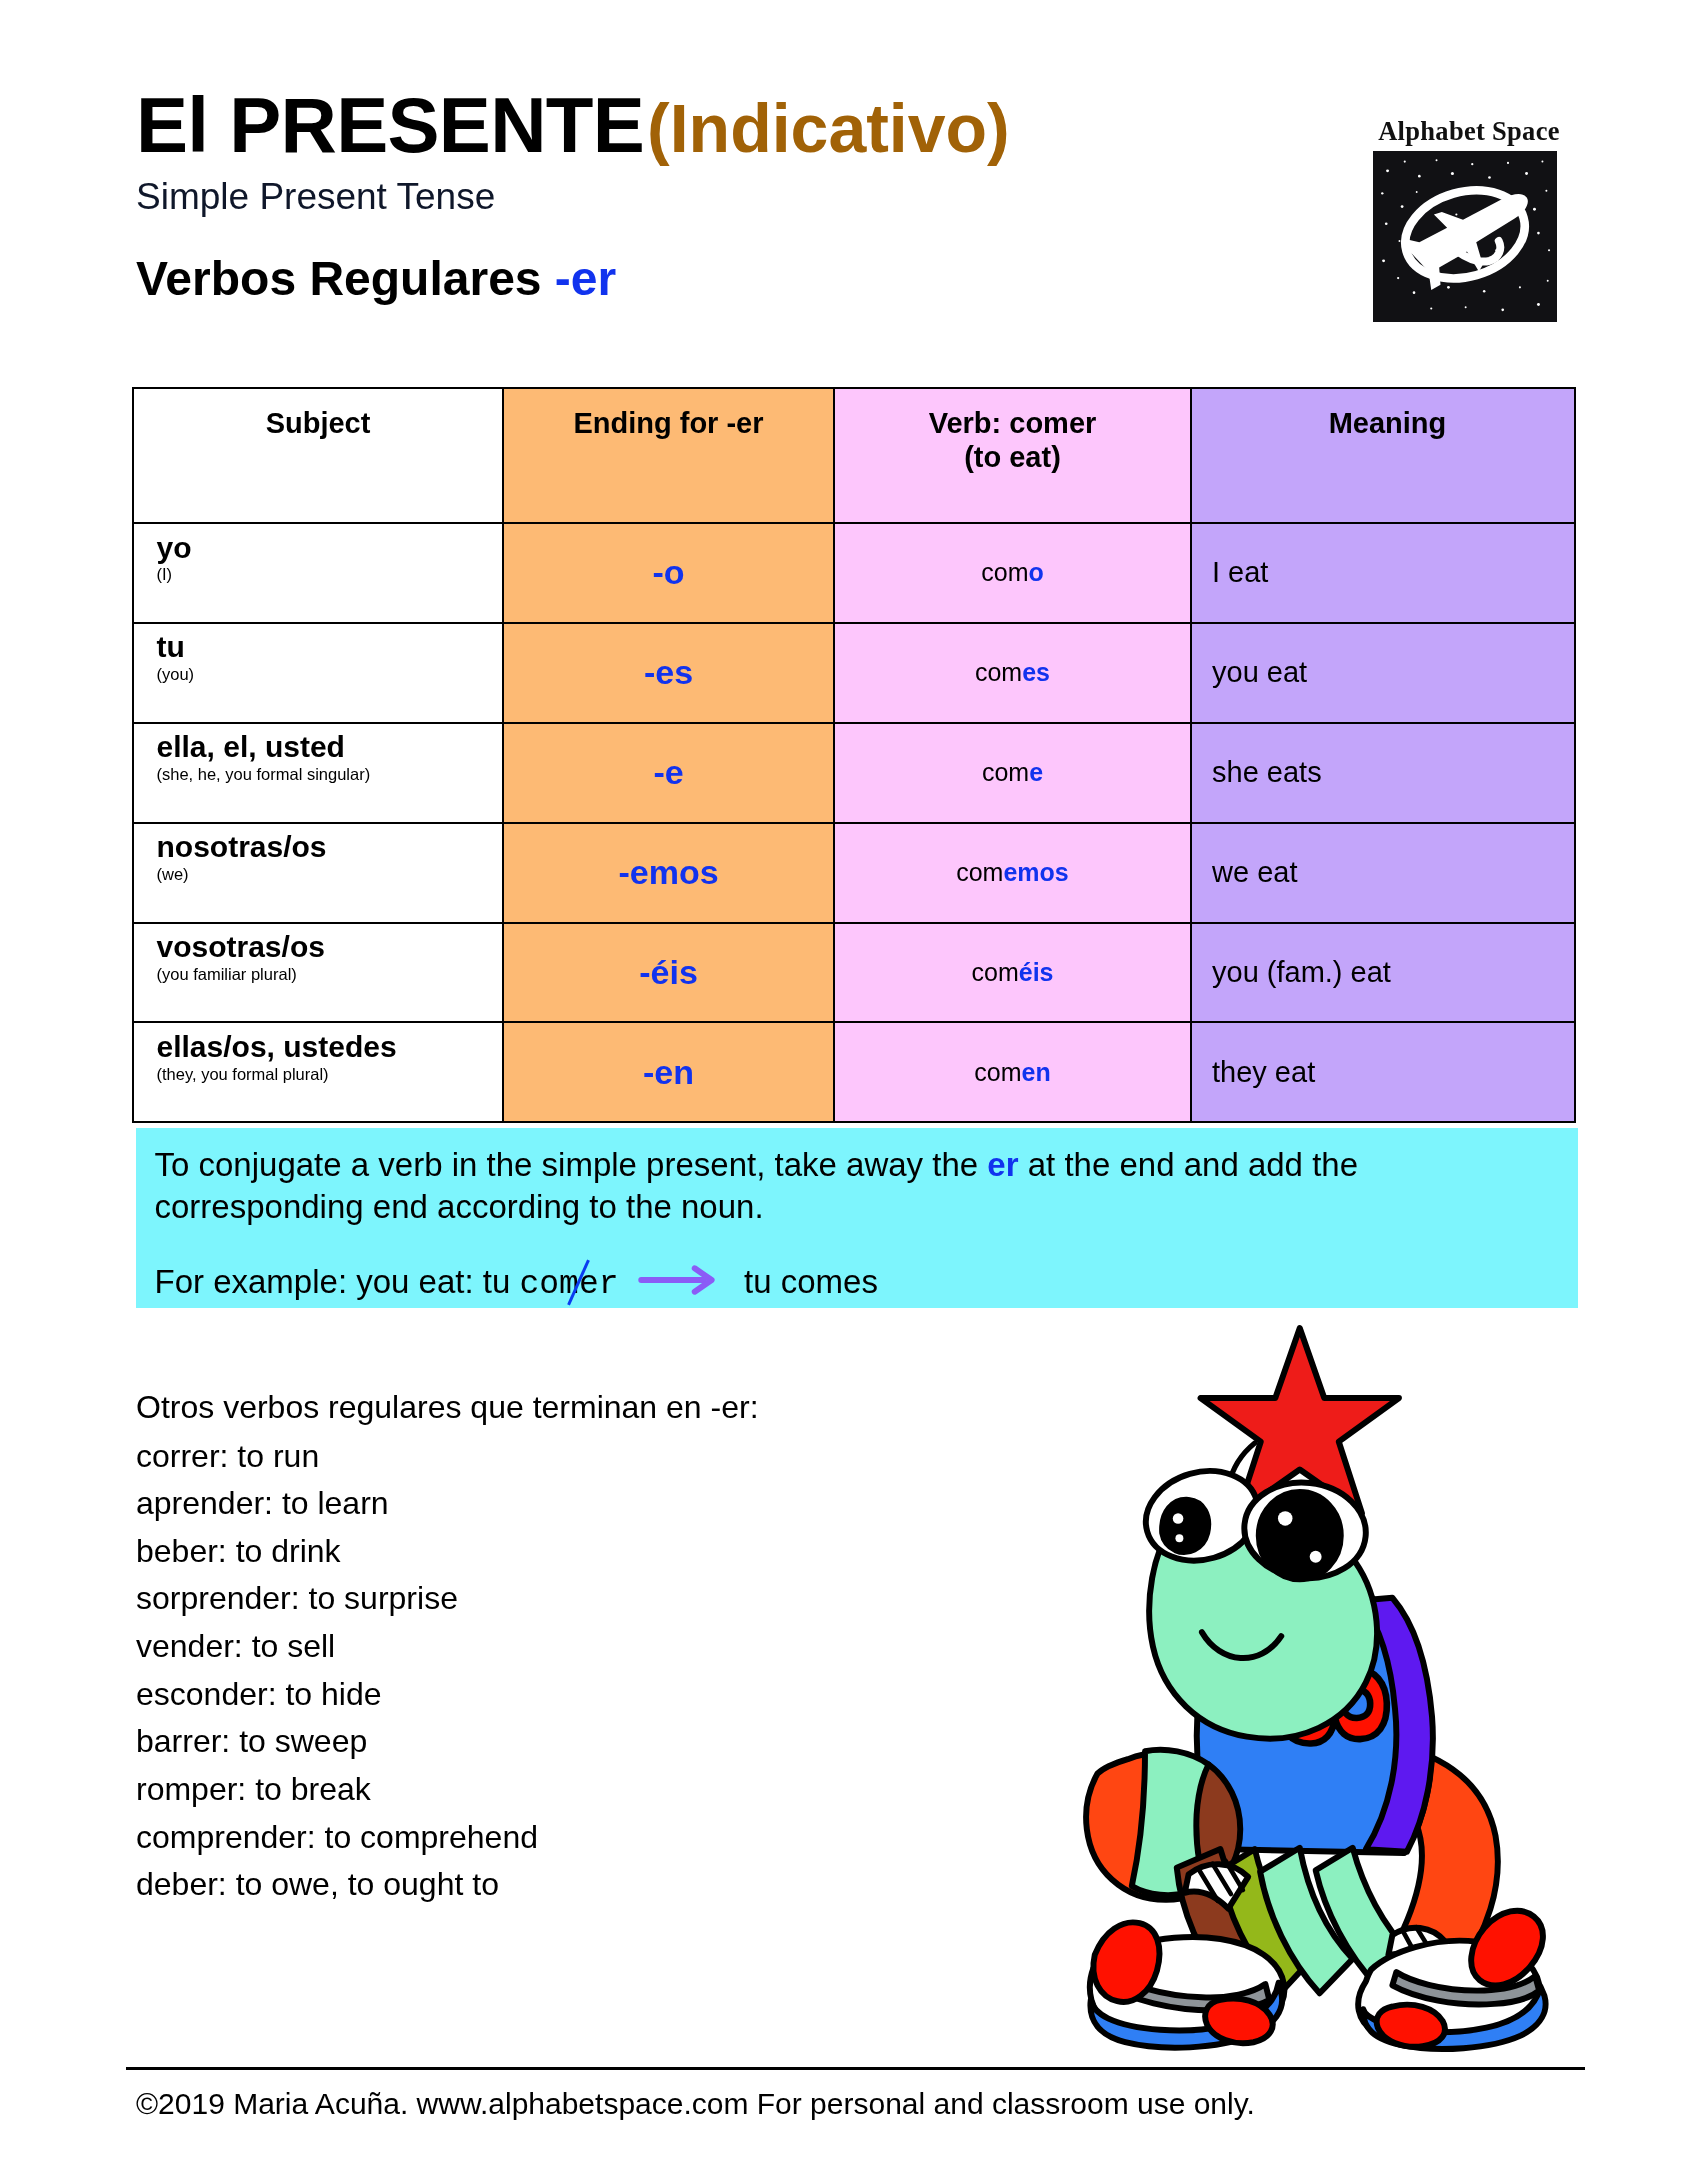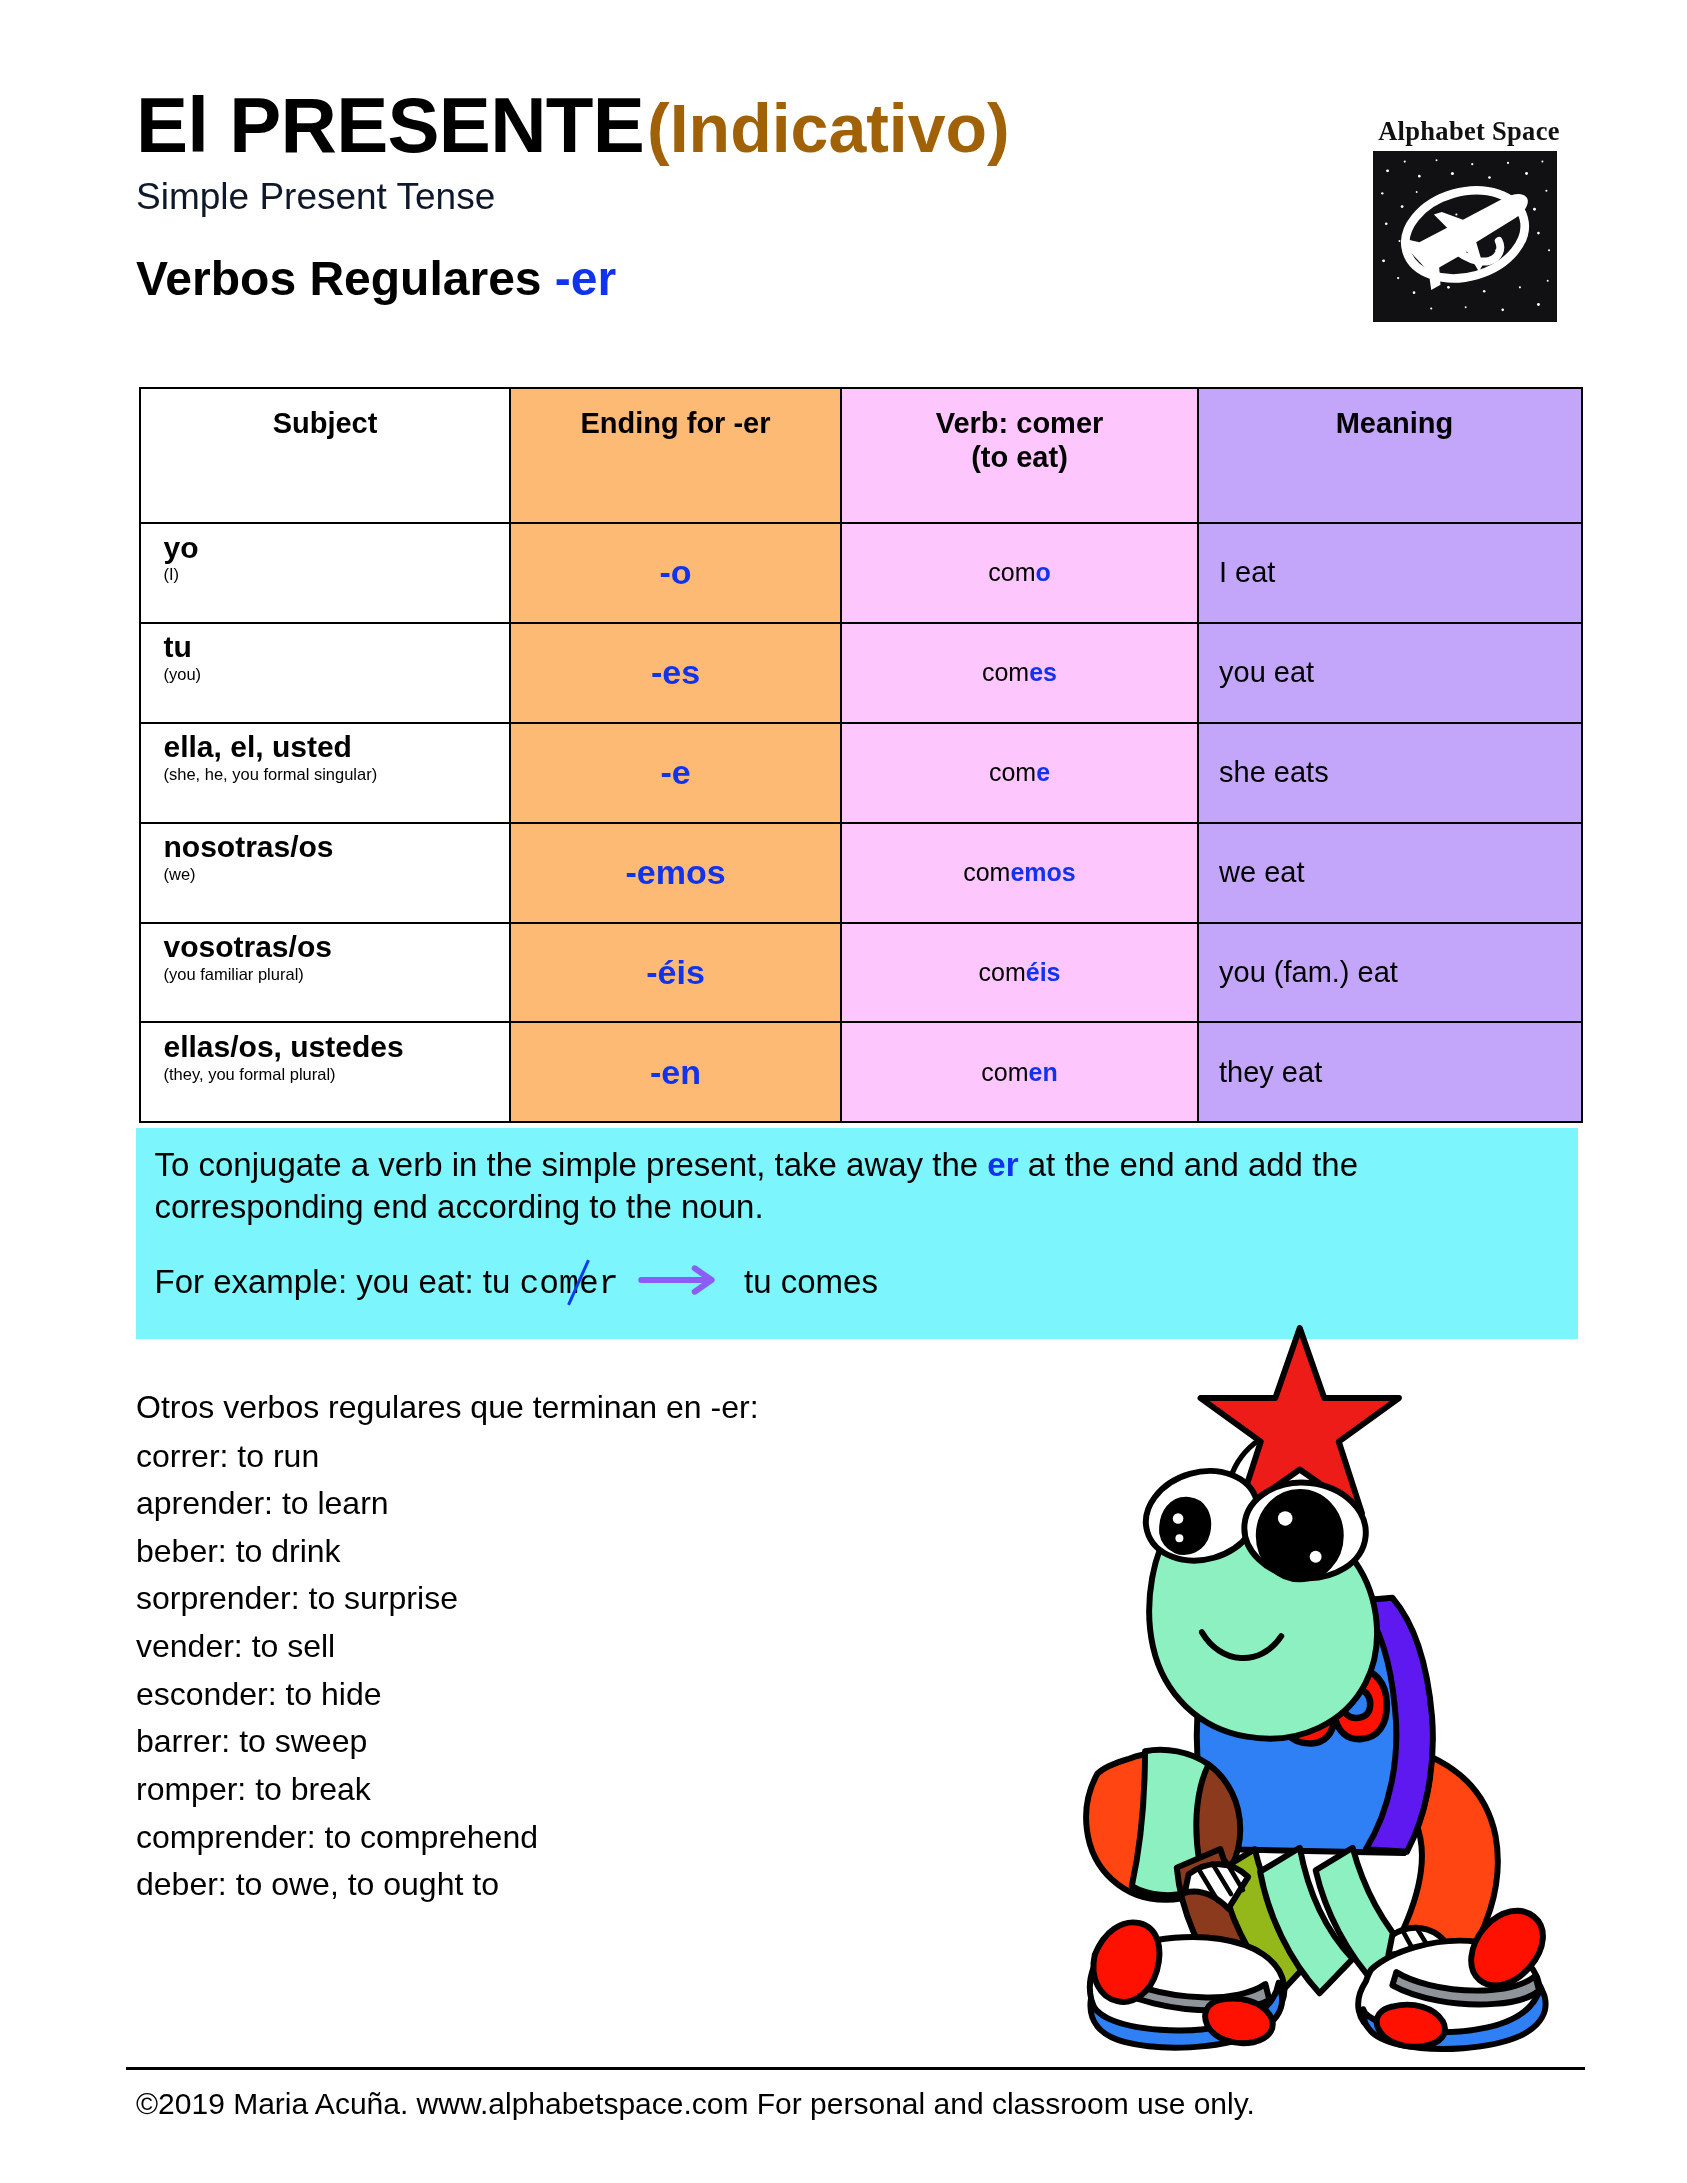--- a/index.html
+++ b/index.html
@@ -39,21 +39,21 @@
     margin-bottom:4px;
     font-weight:bold;
   }
   .logo-box{
     width:184px;height:171px;background:#111114;position:relative;overflow:hidden;
   }
   .logo-box svg{position:absolute;inset:0;}
 
   
   .tbl{
-    position:absolute;left:139px;top:387px;width:1442px;
+    position:absolute;left:132px;top:387px;width:1442px;
     border-collapse:collapse;table-layout:fixed;
   }
   .tbl td,.tbl th{
     border:2.6px solid #000;
     padding:0;
     vertical-align:middle;
   }
   col.c1{width:370px;}
   col.c2{width:331px;}
   col.c3{width:357px;}
@@ -77,21 +77,21 @@
   .cell-meaning{padding-left:20px;}
   .meaning{font-size:29px;color:#000;}
 
   .bg-cyan{background:#fdba74;}
   .bg-pink{background:#FDC6FC;}
   .bg-purple{background:#C3A5FA;}
   .bg-white{background:#ffffff;}
 
   
   .notebox{
-    position:absolute;left:136px;top:1128px;width:1442px;height:211px;
+    position:absolute;left:136px;top:1128px;width:1442px;height:180px;
     background:#7DF5FD;
     padding:16px 18.5px 0 18.5px;
     box-sizing:border-box;
   }
   .note-p{font-size:33px;color:#000;line-height:1.26;}
   .note-p .accent{color:#1133EE;font-weight:bold;}
   .note-ex{font-size:33px;color:#000;margin-top:36px;white-space:nowrap;}
   .strike-wrap{position:relative;display:inline-block;font-family:Liberation Mono, monospace;}
   .strike-wrap .slash{
     position:absolute;left:58%;top:-8px;width:3.3px;height:49px;

